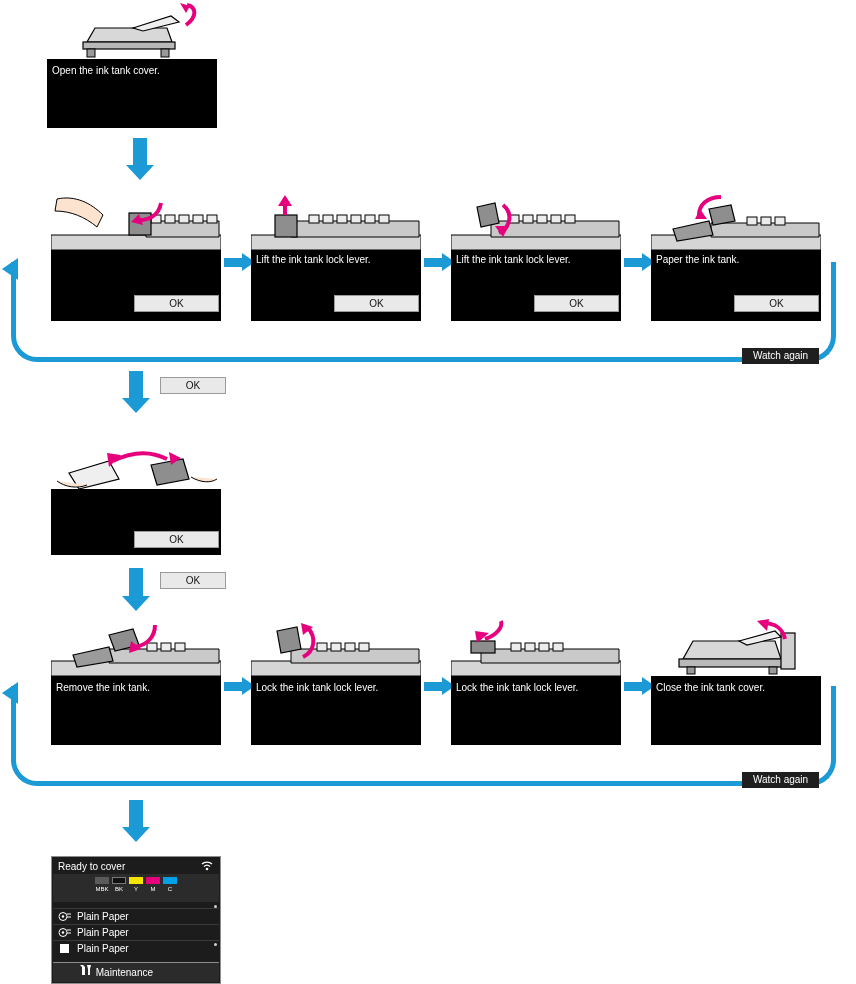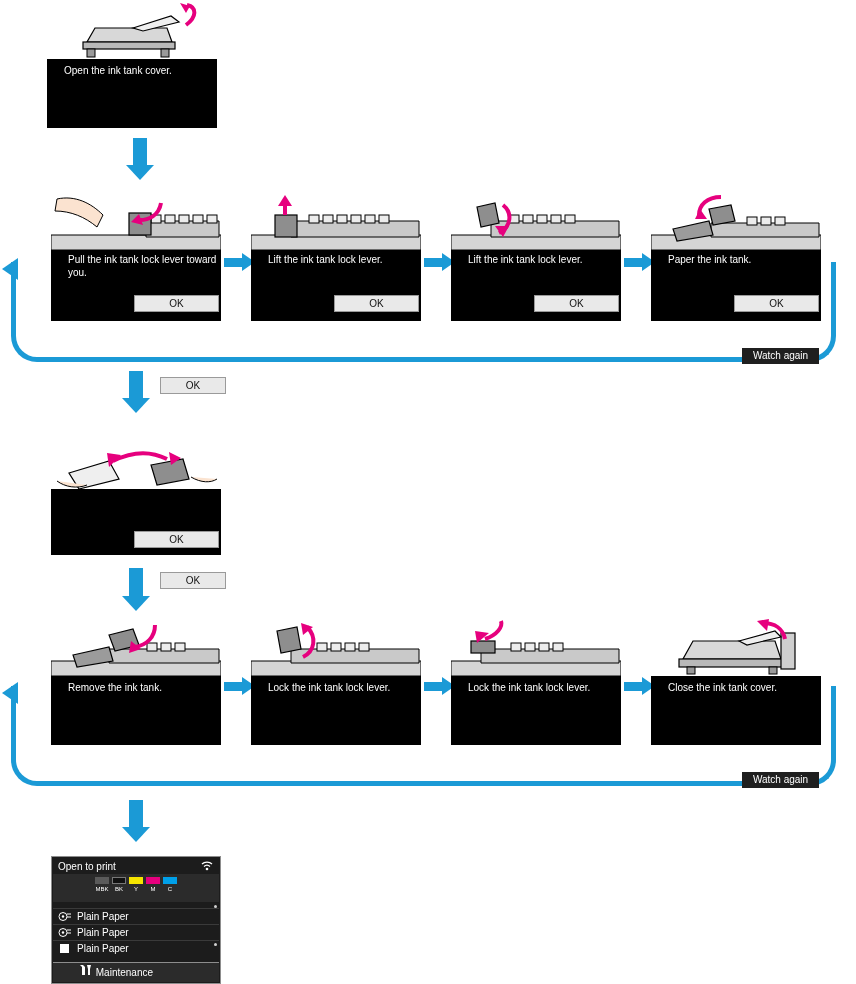--- a/index.html
+++ b/index.html
@@ -32,21 +32,20 @@
   .panel .caption {
     position: absolute;
     left: 0;
     color: #ffffff;
     font-size: 10px;
     line-height: 13px;
     padding: 0 5px;
     box-sizing: border-box;
     width: 100%;
     text-align: left;
-    margin-left: 12px;
   }
   .okbtn {
     position: absolute;
     background: #e9e9e9;
     border: 1px solid #9a9a9a;
     color: #111111;
     font-size: 10px;
     text-align: center;
     line-height: 15px;
     height: 17px;
@@ -268,21 +267,20 @@
         <rect x="128" y="22" width="10" height="8"></rect>
         <rect x="142" y="22" width="10" height="8"></rect>
         <rect x="156" y="22" width="10" height="8"></rect>
       </g>
       <path d="M6 6 C24 2 40 10 52 22 L46 34 C34 24 20 18 4 18 Z" fill="#fbe3d0" stroke="#000" stroke-width="1"></path>
       <rect x="78" y="20" width="22" height="22" fill="#8e8e8e" stroke="#000" stroke-width="1.2"></rect>
       <path d="M110 10 C108 22 98 28 86 27" fill="none" stroke="#e6007e" stroke-width="4"></path>
       <path d="M88 21 L80 29 L92 32 Z" fill="#e6007e"></path>
     </svg>
   </div>
-  <div class="caption" style="top:60px;">Pull the ink tank lock lever toward you.</div>
   <div class="okbtn" style="left:83px; top:102px; width:85px;">OK</div>
 </div>
 
 <div class="arrow-right" style="left:224px; top:258px; width:18px;"></div>
 
 <div class="panel" style="left:251px; top:193px; width:170px; height:128px;">
   <div class="art" style="height:57px;">
     <svg width="170" height="57" viewBox="0 0 170 57">
       <rect width="170" height="57" fill="#ffffff"></rect>
       <rect x="0" y="42" width="170" height="15" fill="#d5d5d5" stroke="#000" stroke-width="1"></rect>
@@ -458,21 +456,21 @@
   </div>
   <div class="caption" style="top:62px;">Close the ink tank cover.</div>
 </div>
 
 <div class="loop" style="left:11px; top:686px; width:825px; height:100px;"></div>
 <div class="watch-again" style="left:742px; top:772px; width:77px;">Watch again</div>
 
 <div class="arrow-down" style="left:129px; top:800px; height:28px;"></div>
 
 <div class="status-screen" style="left:51px; top:856px; width:170px; height:128px;">
-  <div class="status-title">Open to print</div>
+  <div class="status-title">Ready to cover</div>
   <div class="wifi-icon">
     <svg width="14" height="11" viewBox="0 0 14 11">
       <path d="M2 4 C4.5 1.5 9.5 1.5 12 4" fill="none" stroke="#ffffff" stroke-width="1.2"></path>
       <path d="M4 6.5 C5.8 4.8 8.2 4.8 10 6.5" fill="none" stroke="#ffffff" stroke-width="1.2"></path>
       <circle cx="7" cy="9" r="1.3" fill="#ffffff"></circle>
     </svg>
   </div>
 
   <div class="status-ink">
     <div class="ink-bars">

